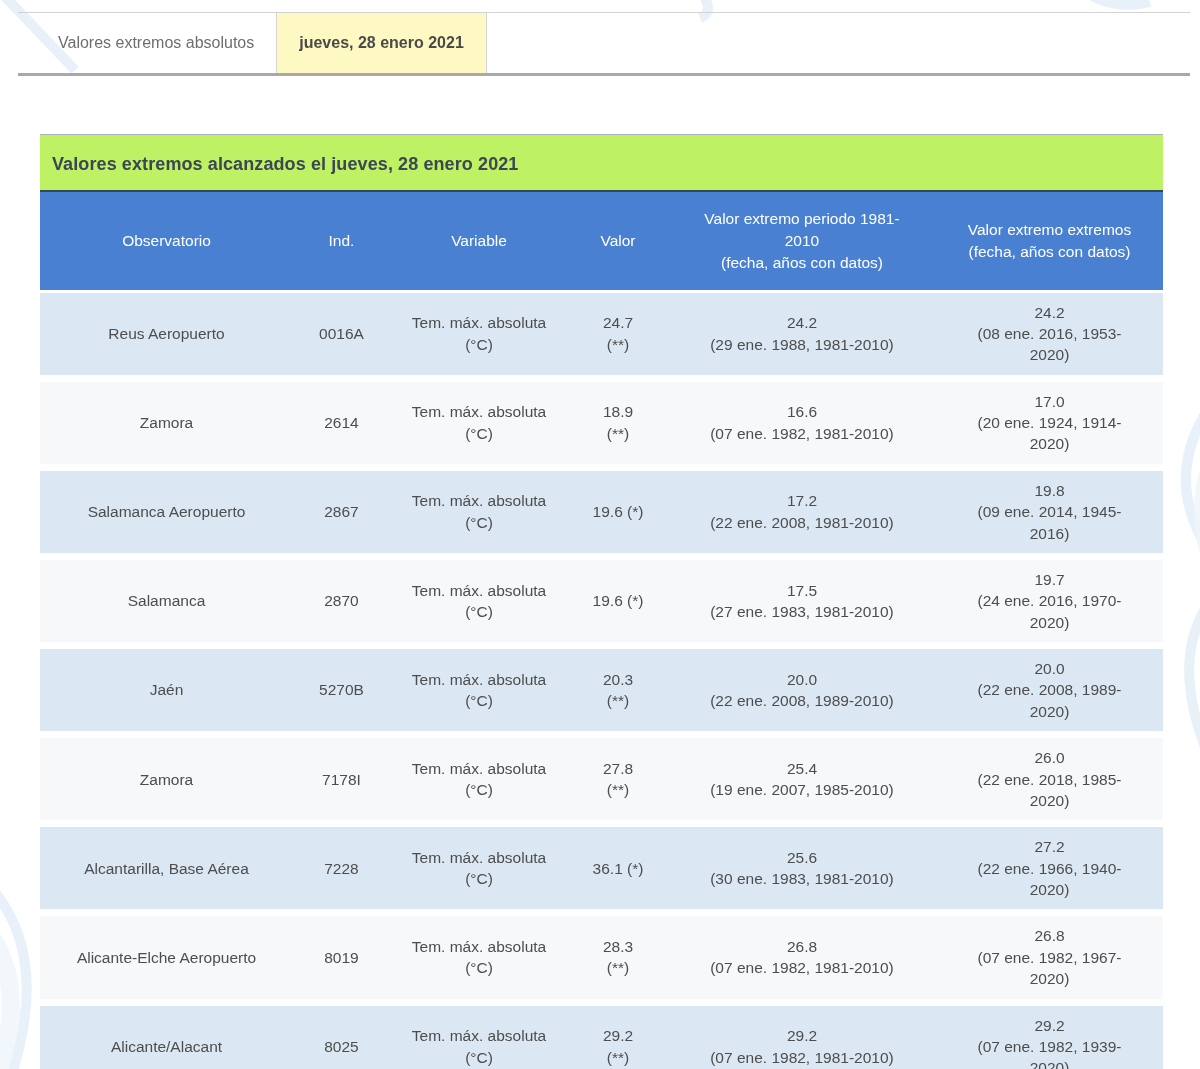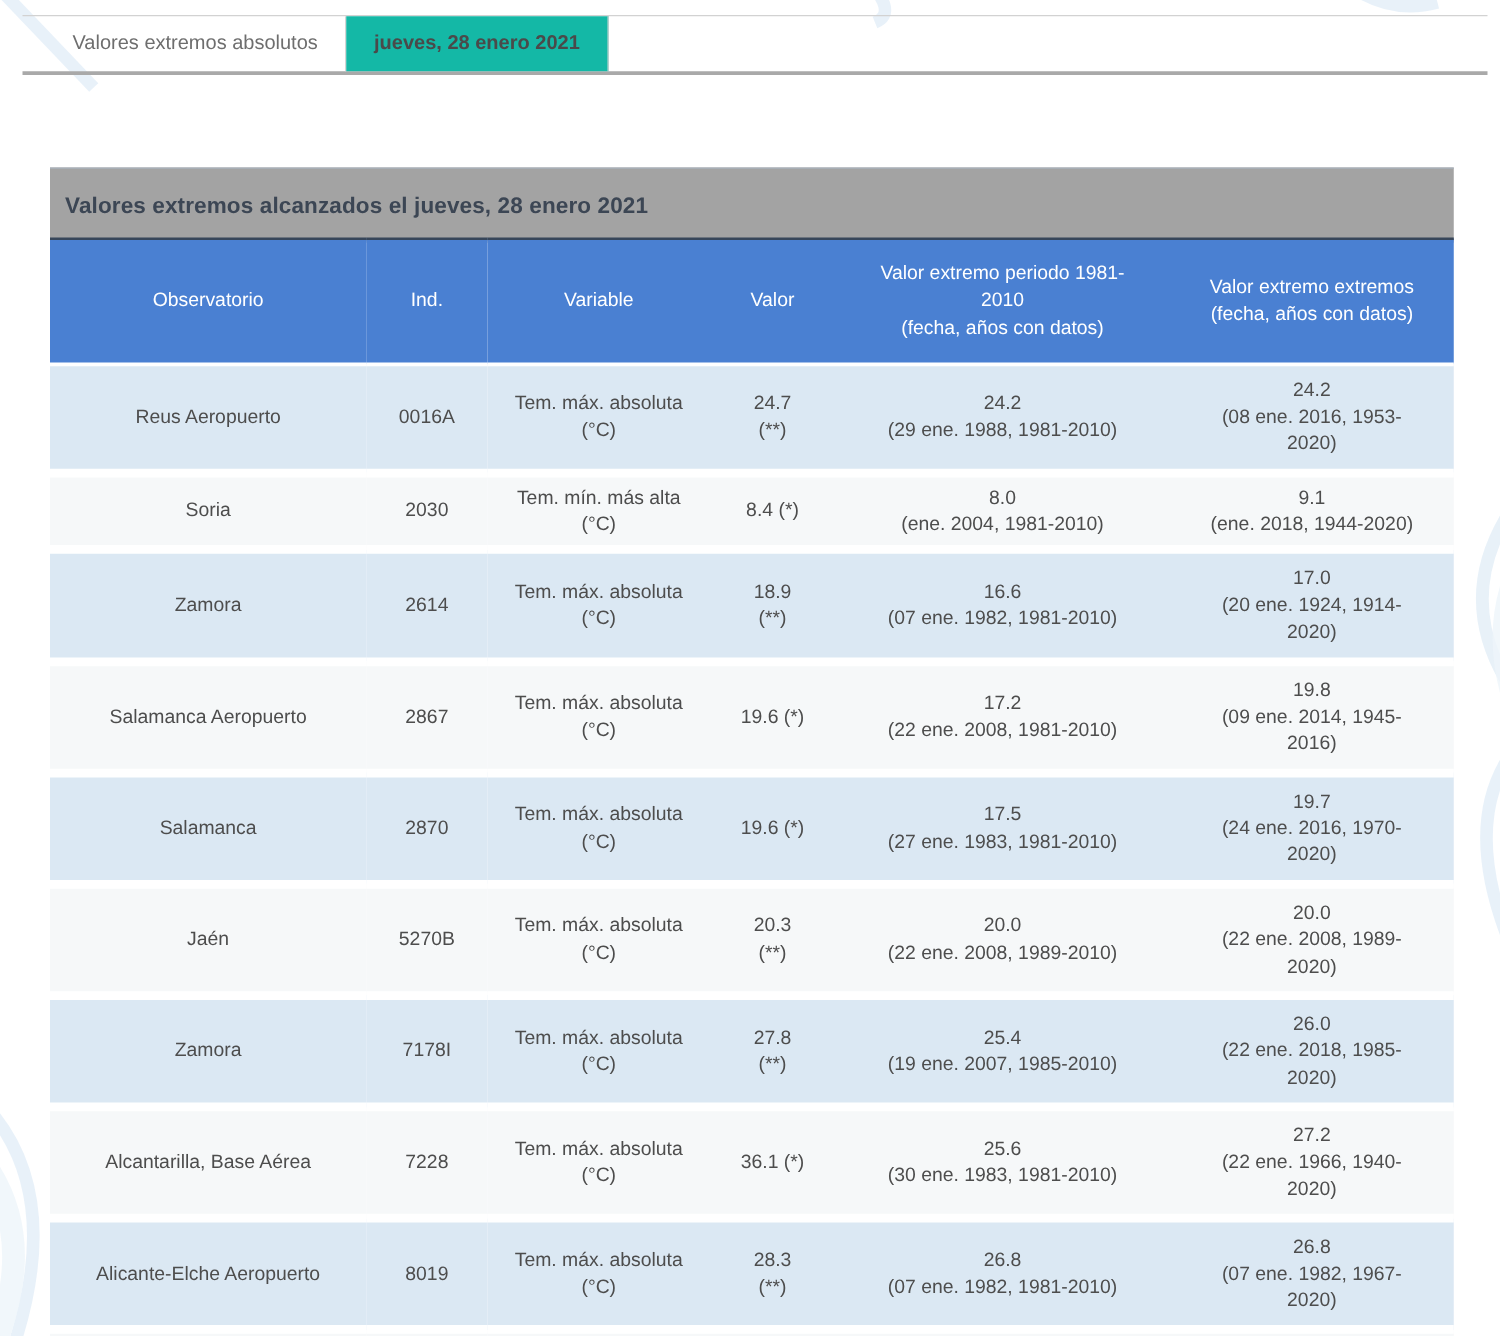--- a/index.html
+++ b/index.html
@@ -18,43 +18,43 @@
   }
   
   .content { position: relative; z-index: 1; }
 
   
   .tabbar {
     position: absolute; left: 18px; top: 12px; right: 10px;
     border-top: 1px solid #d2d2d2;
     border-bottom: 3px solid #a9a9a9;
     display: flex; align-items: stretch;
-    height: 48px;
+    height: 64px;
     background: transparent;
   }
   .tab {
     display: flex; align-items: center;
     padding: 0 22px;
     font-size: 16px;
     color: #6e6e6e;
     cursor: pointer;
     border-right: 1px solid #d4d4d4;
     white-space: nowrap;
   }
   .tab:first-child { border-left: none; margin-left: 18px; }
   .tab.active {
-    background: #14b8a6;
+    background: #fef9c3;
     color: #4a4a4a;
     font-weight: bold;
   }
 
   
   .title-bar {
     position: absolute; left: 40px; top: 134px; width: 1123px; height: 60px;
-    background: #a3a3a3;
+    background: #bef264;
     border-top: 1px solid #a9b2bc;
     border-bottom: 1px solid #c6cfd8;
     display: flex; align-items: center;
     padding-left: 12px;
   }
   .title-bar h1 {
     font-size: 18px; font-weight: bold; color: #3c4654;
     letter-spacing: 0.1px;
   }
 
@@ -154,31 +154,20 @@
     <td>Tem. máx. absoluta
 (°C)</td>
     <td>24.7
 (**)</td>
     <td>24.2
 (29 ene. 1988, 1981-2010)</td>
     <td>24.2
 (08 ene. 2016, 1953-
 2020)</td>
   </tr>
-          <tr class="short">
-    <td>Soria</td>
-    <td>2030</td>
-    <td>Tem. mín. más alta
-(°C)</td>
-    <td>8.4 (*)</td>
-    <td>8.0
-(ene. 2004, 1981-2010)</td>
-    <td>9.1
-(ene. 2018, 1944-2020)</td>
-  </tr>
           <tr>
     <td>Zamora</td>
     <td>2614</td>
     <td>Tem. máx. absoluta
 (°C)</td>
     <td>18.9
 (**)</td>
     <td>16.6
 (07 ene. 1982, 1981-2010)</td>
     <td>17.0

